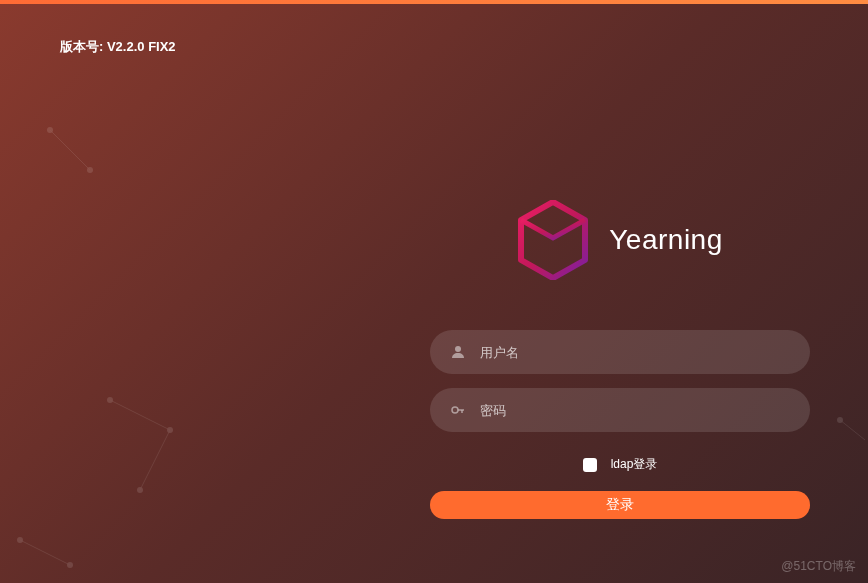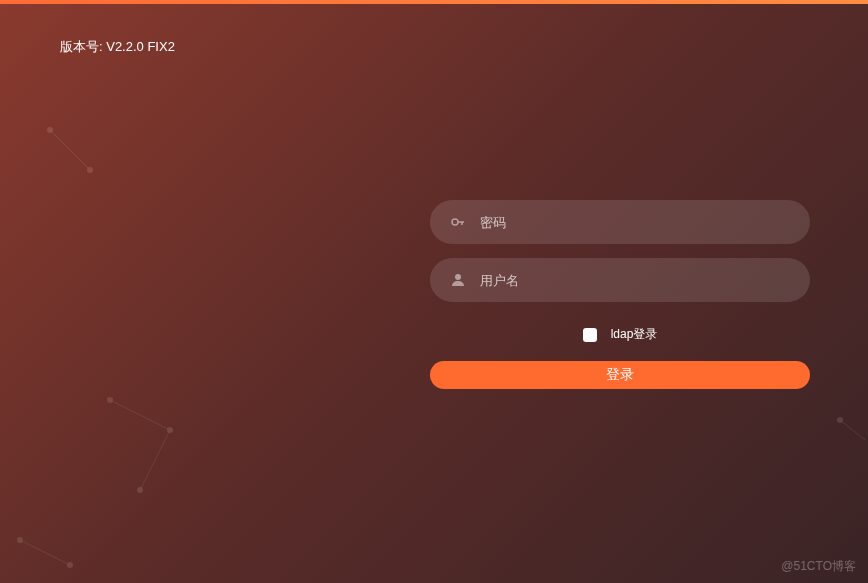--- a/index.html
+++ b/index.html
@@ -22,21 +22,21 @@
       right: 0;
       height: 4px;
       background: linear-gradient(90deg, #ff6b35 0%, #ff8c42 100%);
     }
     .version-label {
       position: absolute;
       top: 38px;
       left: 60px;
       color: #ffffff;
       font-size: 13px;
-      font-weight: 400;
+      font-weight: 700;
     }
     .bg-lines {
       position: absolute;
       top: 0;
       left: 0;
       width: 100%;
       height: 100%;
       opacity: 0.15;
     }
     .login-container {
@@ -152,42 +152,59 @@
   <line x1="20" y1="540" x2="70" y2="565" stroke="rgba(255,255,255,0.6)" stroke-width="1"></line>
   <circle cx="20" cy="540" r="3" fill="rgba(255,255,255,0.8)"></circle>
   <circle cx="70" cy="565" r="3" fill="rgba(255,255,255,0.8)"></circle>
   <line x1="840" y1="420" x2="865" y2="440" stroke="rgba(255,255,255,0.6)" stroke-width="1"></line>
   <circle cx="840" cy="420" r="3" fill="rgba(255,255,255,0.8)"></circle>
 </svg>
 
 <div class="version-label">版本号: V2.2.0 FIX2</div>
 
 <div class="login-container">
+  <div class="logo-row">
+    <span class="logo-icon">
+      <svg width="72" height="80" viewBox="0 0 72 80">
+        <defs>
+          <linearGradient id="cubegrad" x1="0%" y1="0%" x2="100%" y2="100%">
+            <stop offset="0%" stop-color="#e91e63"></stop>
+            <stop offset="50%" stop-color="#c2185b"></stop>
+            <stop offset="100%" stop-color="#7b1fa2"></stop>
+          </linearGradient>
+        </defs>
+        <path d="M36 2 L68 20 L68 60 L36 78 L4 60 L4 20 Z" fill="none" stroke="url(#cubegrad)" stroke-width="6" stroke-linejoin="round"></path>
+        <path d="M4 20 L36 38 L68 20" fill="none" stroke="url(#cubegrad)" stroke-width="5"></path>
+        <path d="M36 38 L36 78" fill="none" stroke="url(#cubegrad)" stroke-width="5"></path>
+      </svg>
+    </span>
+    <div class="app-title">Yearning</div>
+  </div>
+
+  <div class="input-group">
+    <span class="input-icon">
+      <svg width="14" height="14" viewBox="0 0 14 14" fill="rgba(255,255,255,0.8)">
+        <circle cx="7" cy="4" r="3"></circle>
+        <path d="M1 13 C1 10 3.5 8 7 8 C10.5 8 13 10 13 13 Z"></path>
+      </svg>
+    </span>
+    <input class="input-field" type="text" placeholder="用户名" style="">
+  </div>
 
   <div class="input-group">
     <span class="input-icon">
       <svg width="14" height="14" viewBox="0 0 14 14" fill="rgba(255,255,255,0.8)">
         <circle cx="4" cy="7" r="3" fill="none" stroke="rgba(255,255,255,0.8)" stroke-width="1.5"></circle>
         <line x1="7" y1="7" x2="13" y2="7" stroke="rgba(255,255,255,0.8)" stroke-width="1.5"></line>
         <line x1="11" y1="7" x2="11" y2="10" stroke="rgba(255,255,255,0.8)" stroke-width="1.5"></line>
       </svg>
     </span>
     <input class="input-field" type="password" placeholder="密码" style="">
   </div>
 
-  <div class="input-group">
-    <span class="input-icon">
-      <svg width="14" height="14" viewBox="0 0 14 14" fill="rgba(255,255,255,0.8)">
-        <circle cx="7" cy="4" r="3"></circle>
-        <path d="M1 13 C1 10 3.5 8 7 8 C10.5 8 13 10 13 13 Z"></path>
-      </svg>
-    </span>
-    <input class="input-field" type="text" placeholder="用户名" style="">
-  </div>
-
   <div class="checkbox-row">
     <div class="checkbox"></div>
     <span class="checkbox-label">ldap登录</span>
   </div>
 
   <button class="login-button">
     <span>登录</span>
   </button>
 </div>
 

